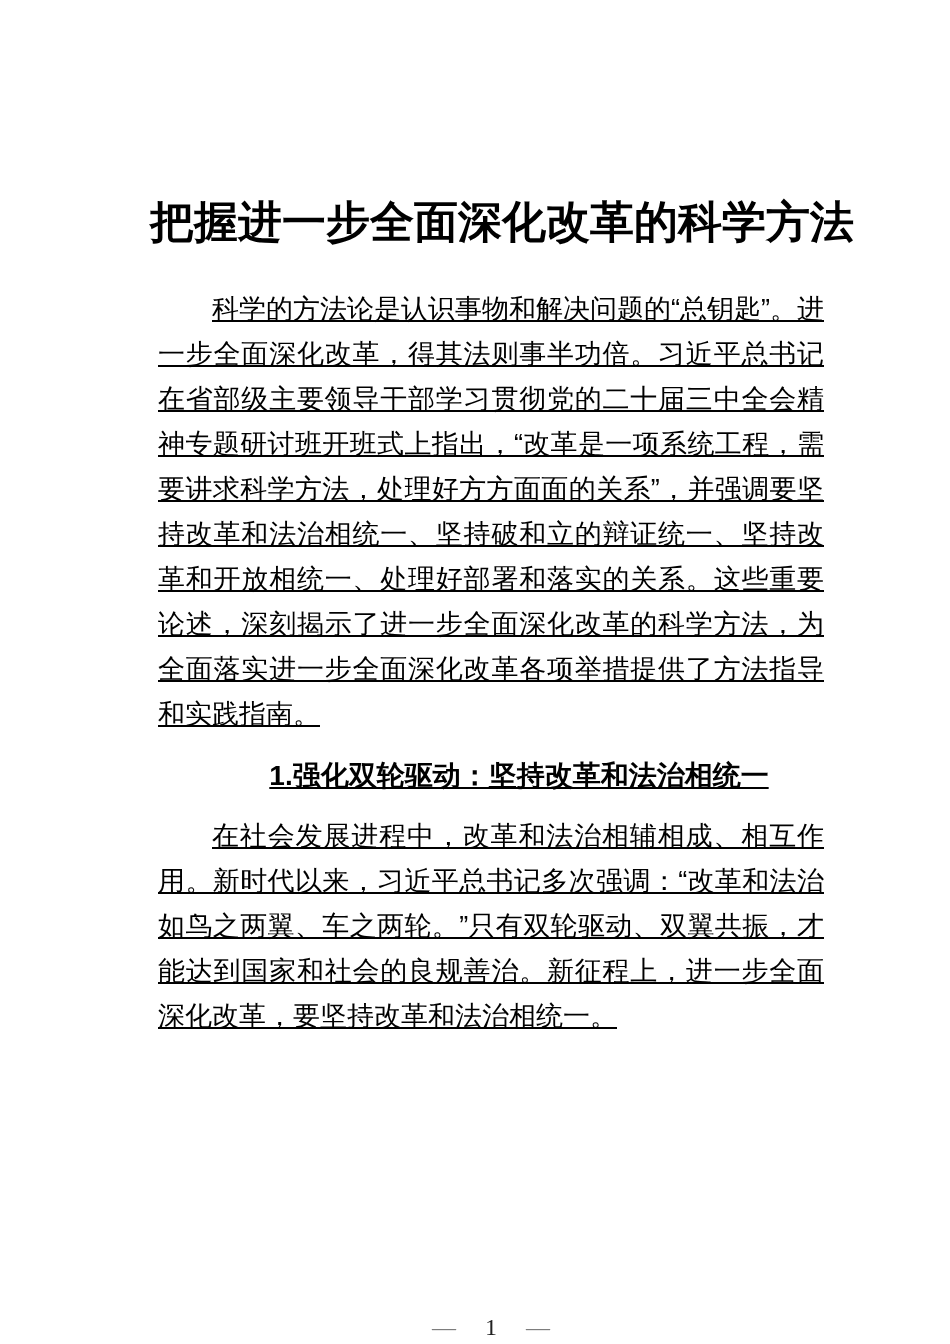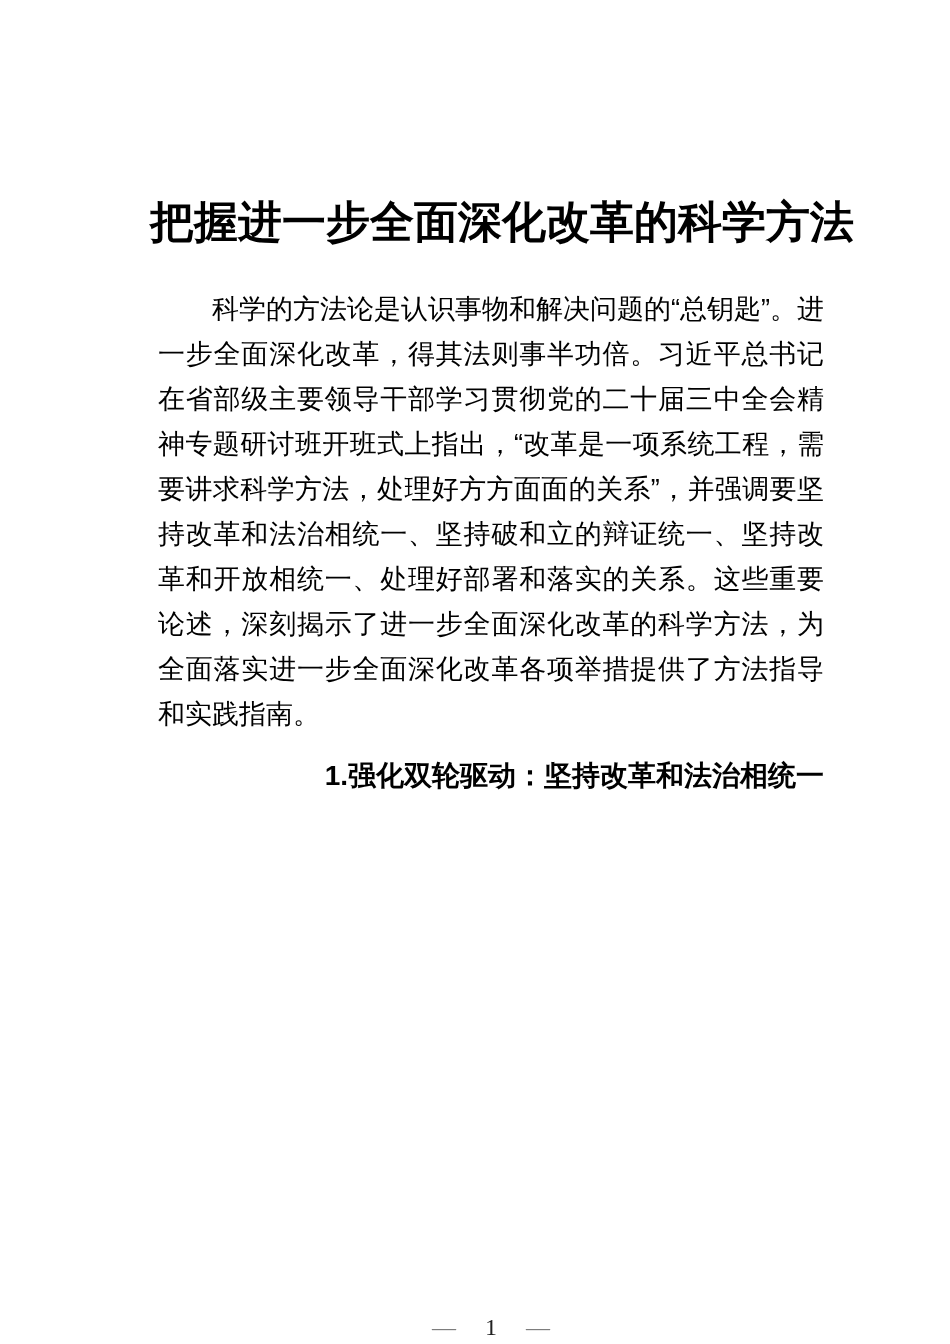--- a/index.html
+++ b/index.html
@@ -28,31 +28,32 @@
     color: #000000;
     margin-bottom: 13px;
     white-space: nowrap;
   }
   .body-text {
     font-size: 27px;
     line-height: 45px;
     text-align: justify;
     text-justify: inter-character;
     color: #000000;
+    text-decoration: underline;
   }
   .paragraph {
     text-indent: 2em;
     margin: 0;
   }
   .section-heading {
     font-weight: 700;
     font-size: 28px;
     line-height: 45px;
     text-indent: 2em;
-    text-align: right;
+    text-align: center;
     color: #000000;
   }
   .footer {
     position: absolute;
     left: 0;
     right: 0;
     bottom: 3px;
     display: flex;
     justify-content: center;
     align-items: center;
@@ -66,20 +67,21 @@
 </style>
 </head>
 <body>
 
 <div class="page">
   <div class="doc">
     <h1 class="doc-title">把握进一步全面深化改革的科学方法</h1>
     <div class="body-text">
       <p class="paragraph">科学的方法论是认识事物和解决问题的“总钥匙”。进一步全面深化改革，得其法则事半功倍。习近平总书记在省部级主要领导干部学习贯彻党的二十届三中全会精神专题研讨班开班式上指出，“改革是一项系统工程，需要讲求科学方法，处理好方方面面的关系”，并强调要坚持改革和法治相统一、坚持破和立的辩证统一、坚持改革和开放相统一、处理好部署和落实的关系。这些重要论述，深刻揭示了进一步全面深化改革的科学方法，为全面落实进一步全面深化改革各项举措提供了方法指导和实践指南。</p>
       <h2 class="section-heading">1.强化双轮驱动：坚持改革和法治相统一</h2>
+      <p class="paragraph">在社会发展进程中，改革和法治相辅相成、相互作用。新时代以来，习近平总书记多次强调：“改革和法治如鸟之两翼、车之两轮。”只有双轮驱动、双翼共振，才能达到国家和社会的良规善治。新征程上，进一步全面深化改革，要坚持改革和法治相统一。</p>
     </div>
   </div>
 
   <div class="footer">
     <span class="dash">—</span>
     <span class="num">1</span>
     <span class="dash">—</span>
   </div>
 </div>
 

